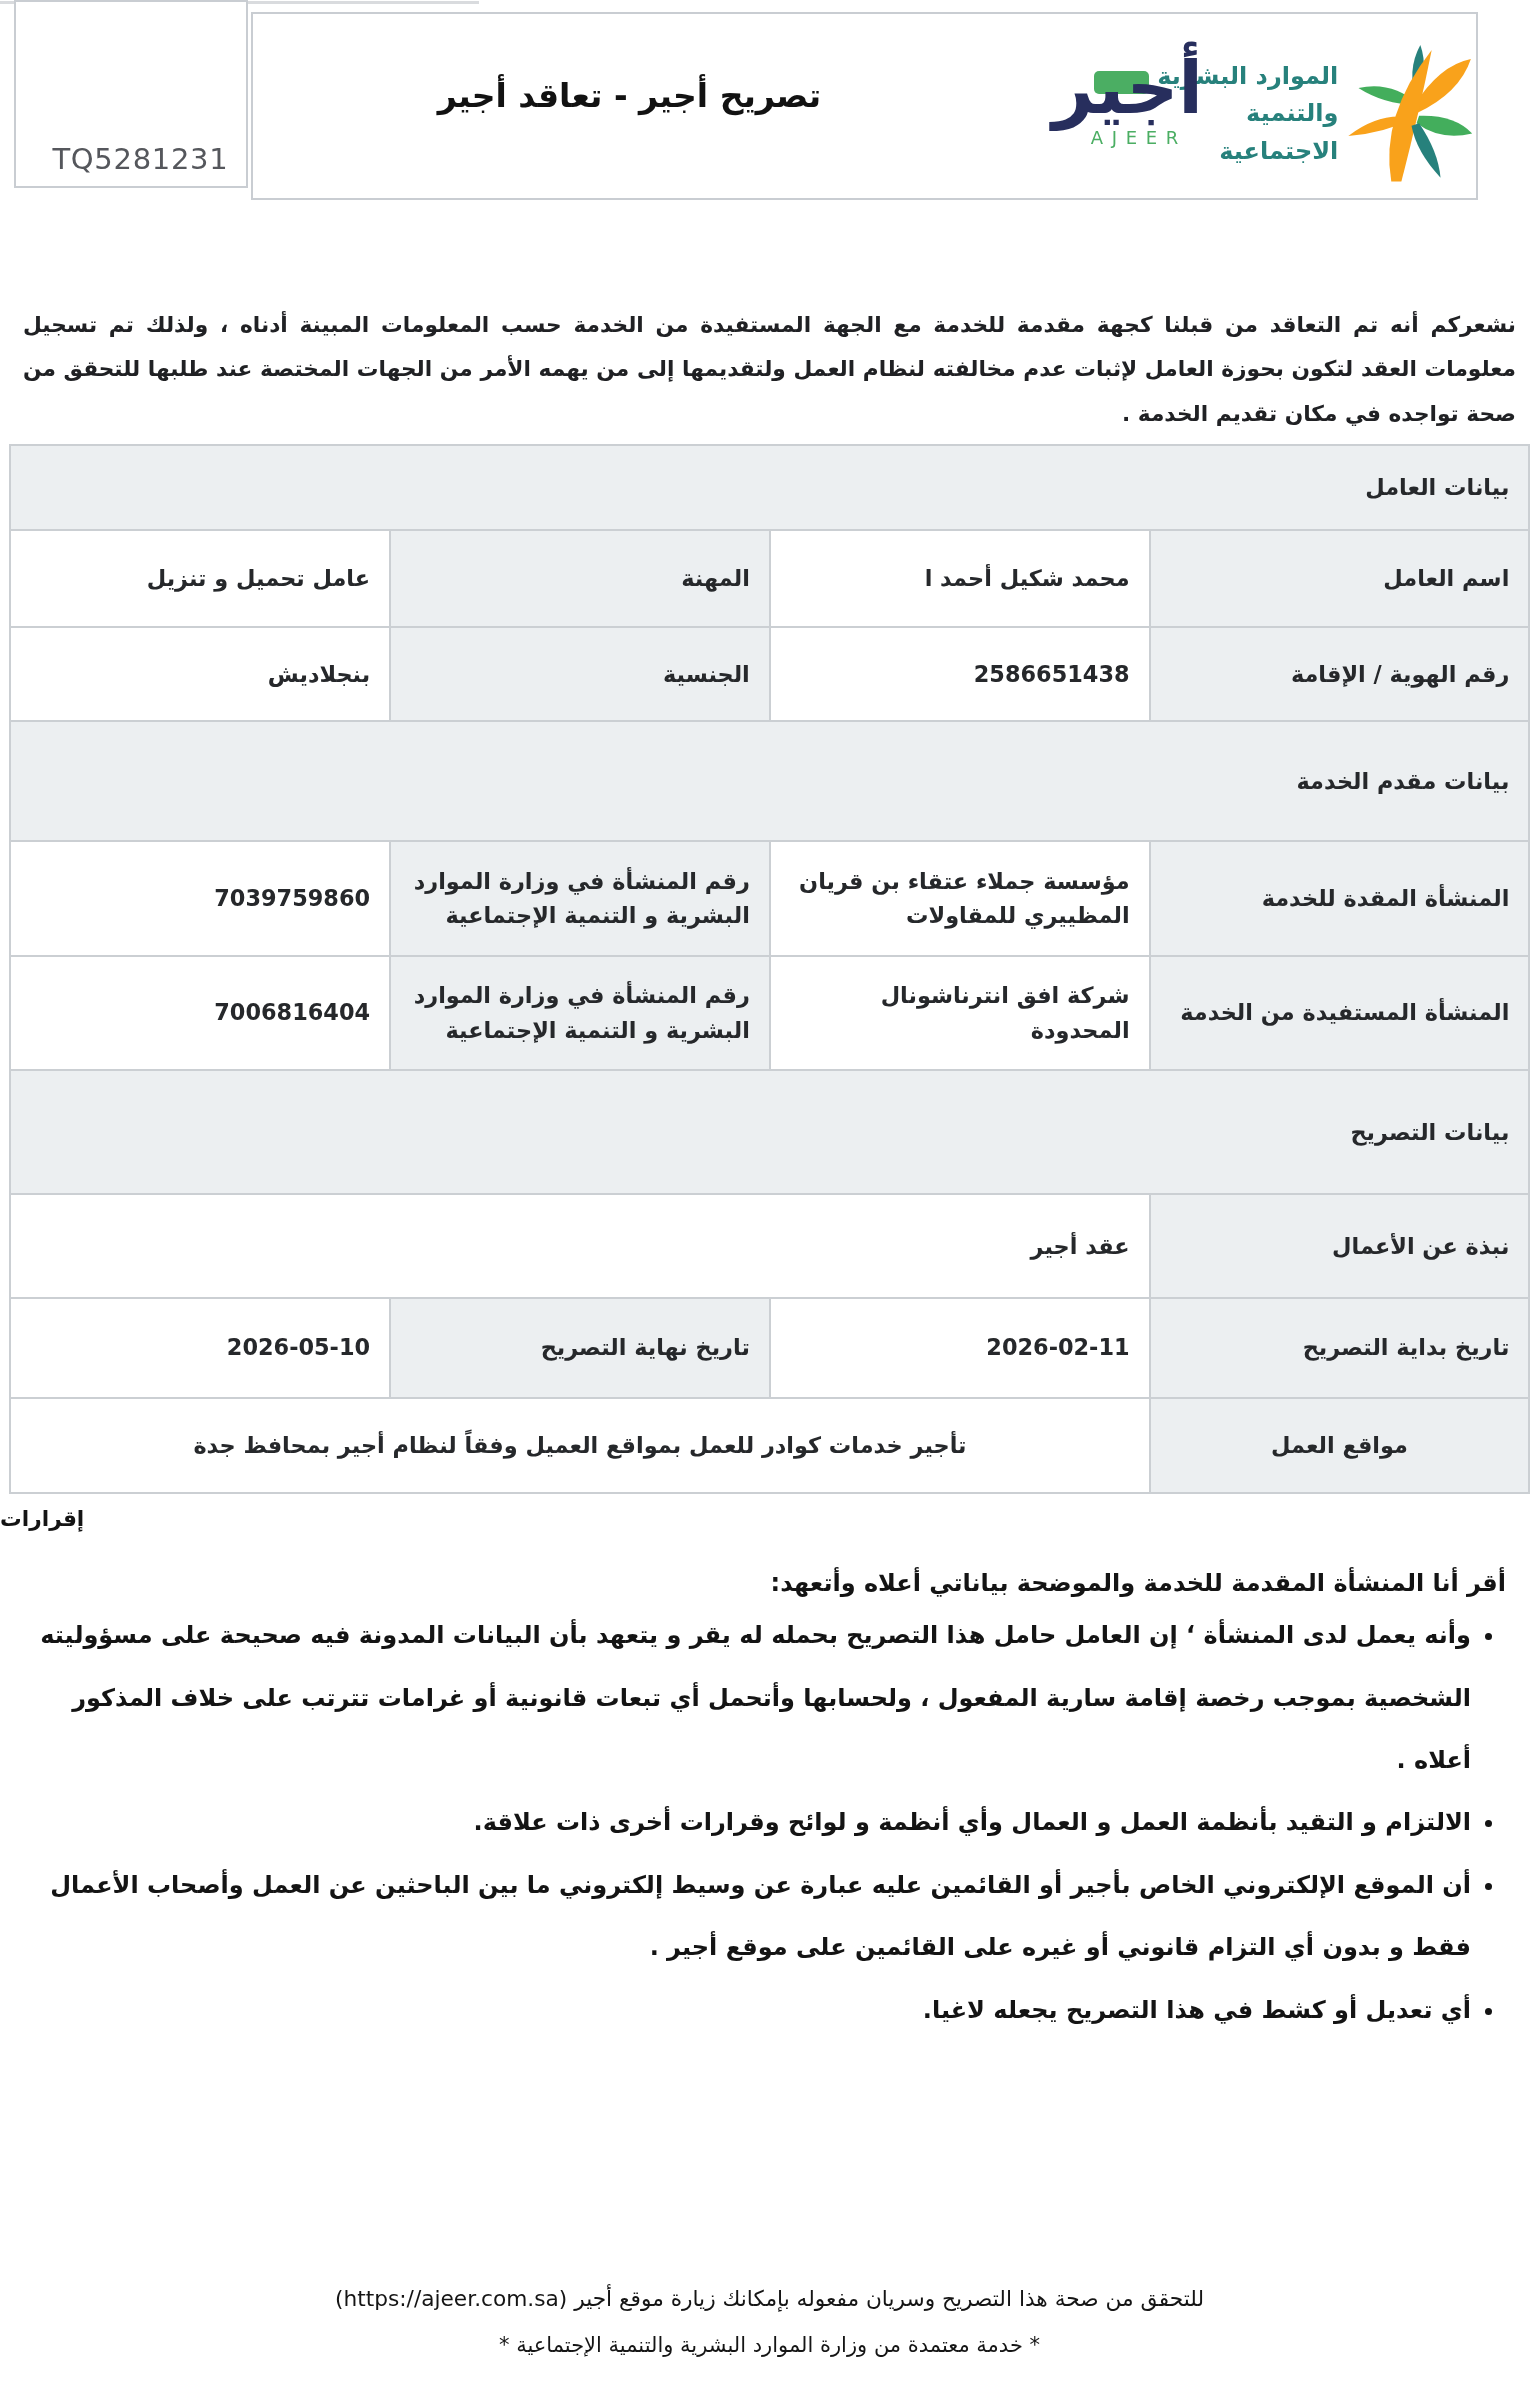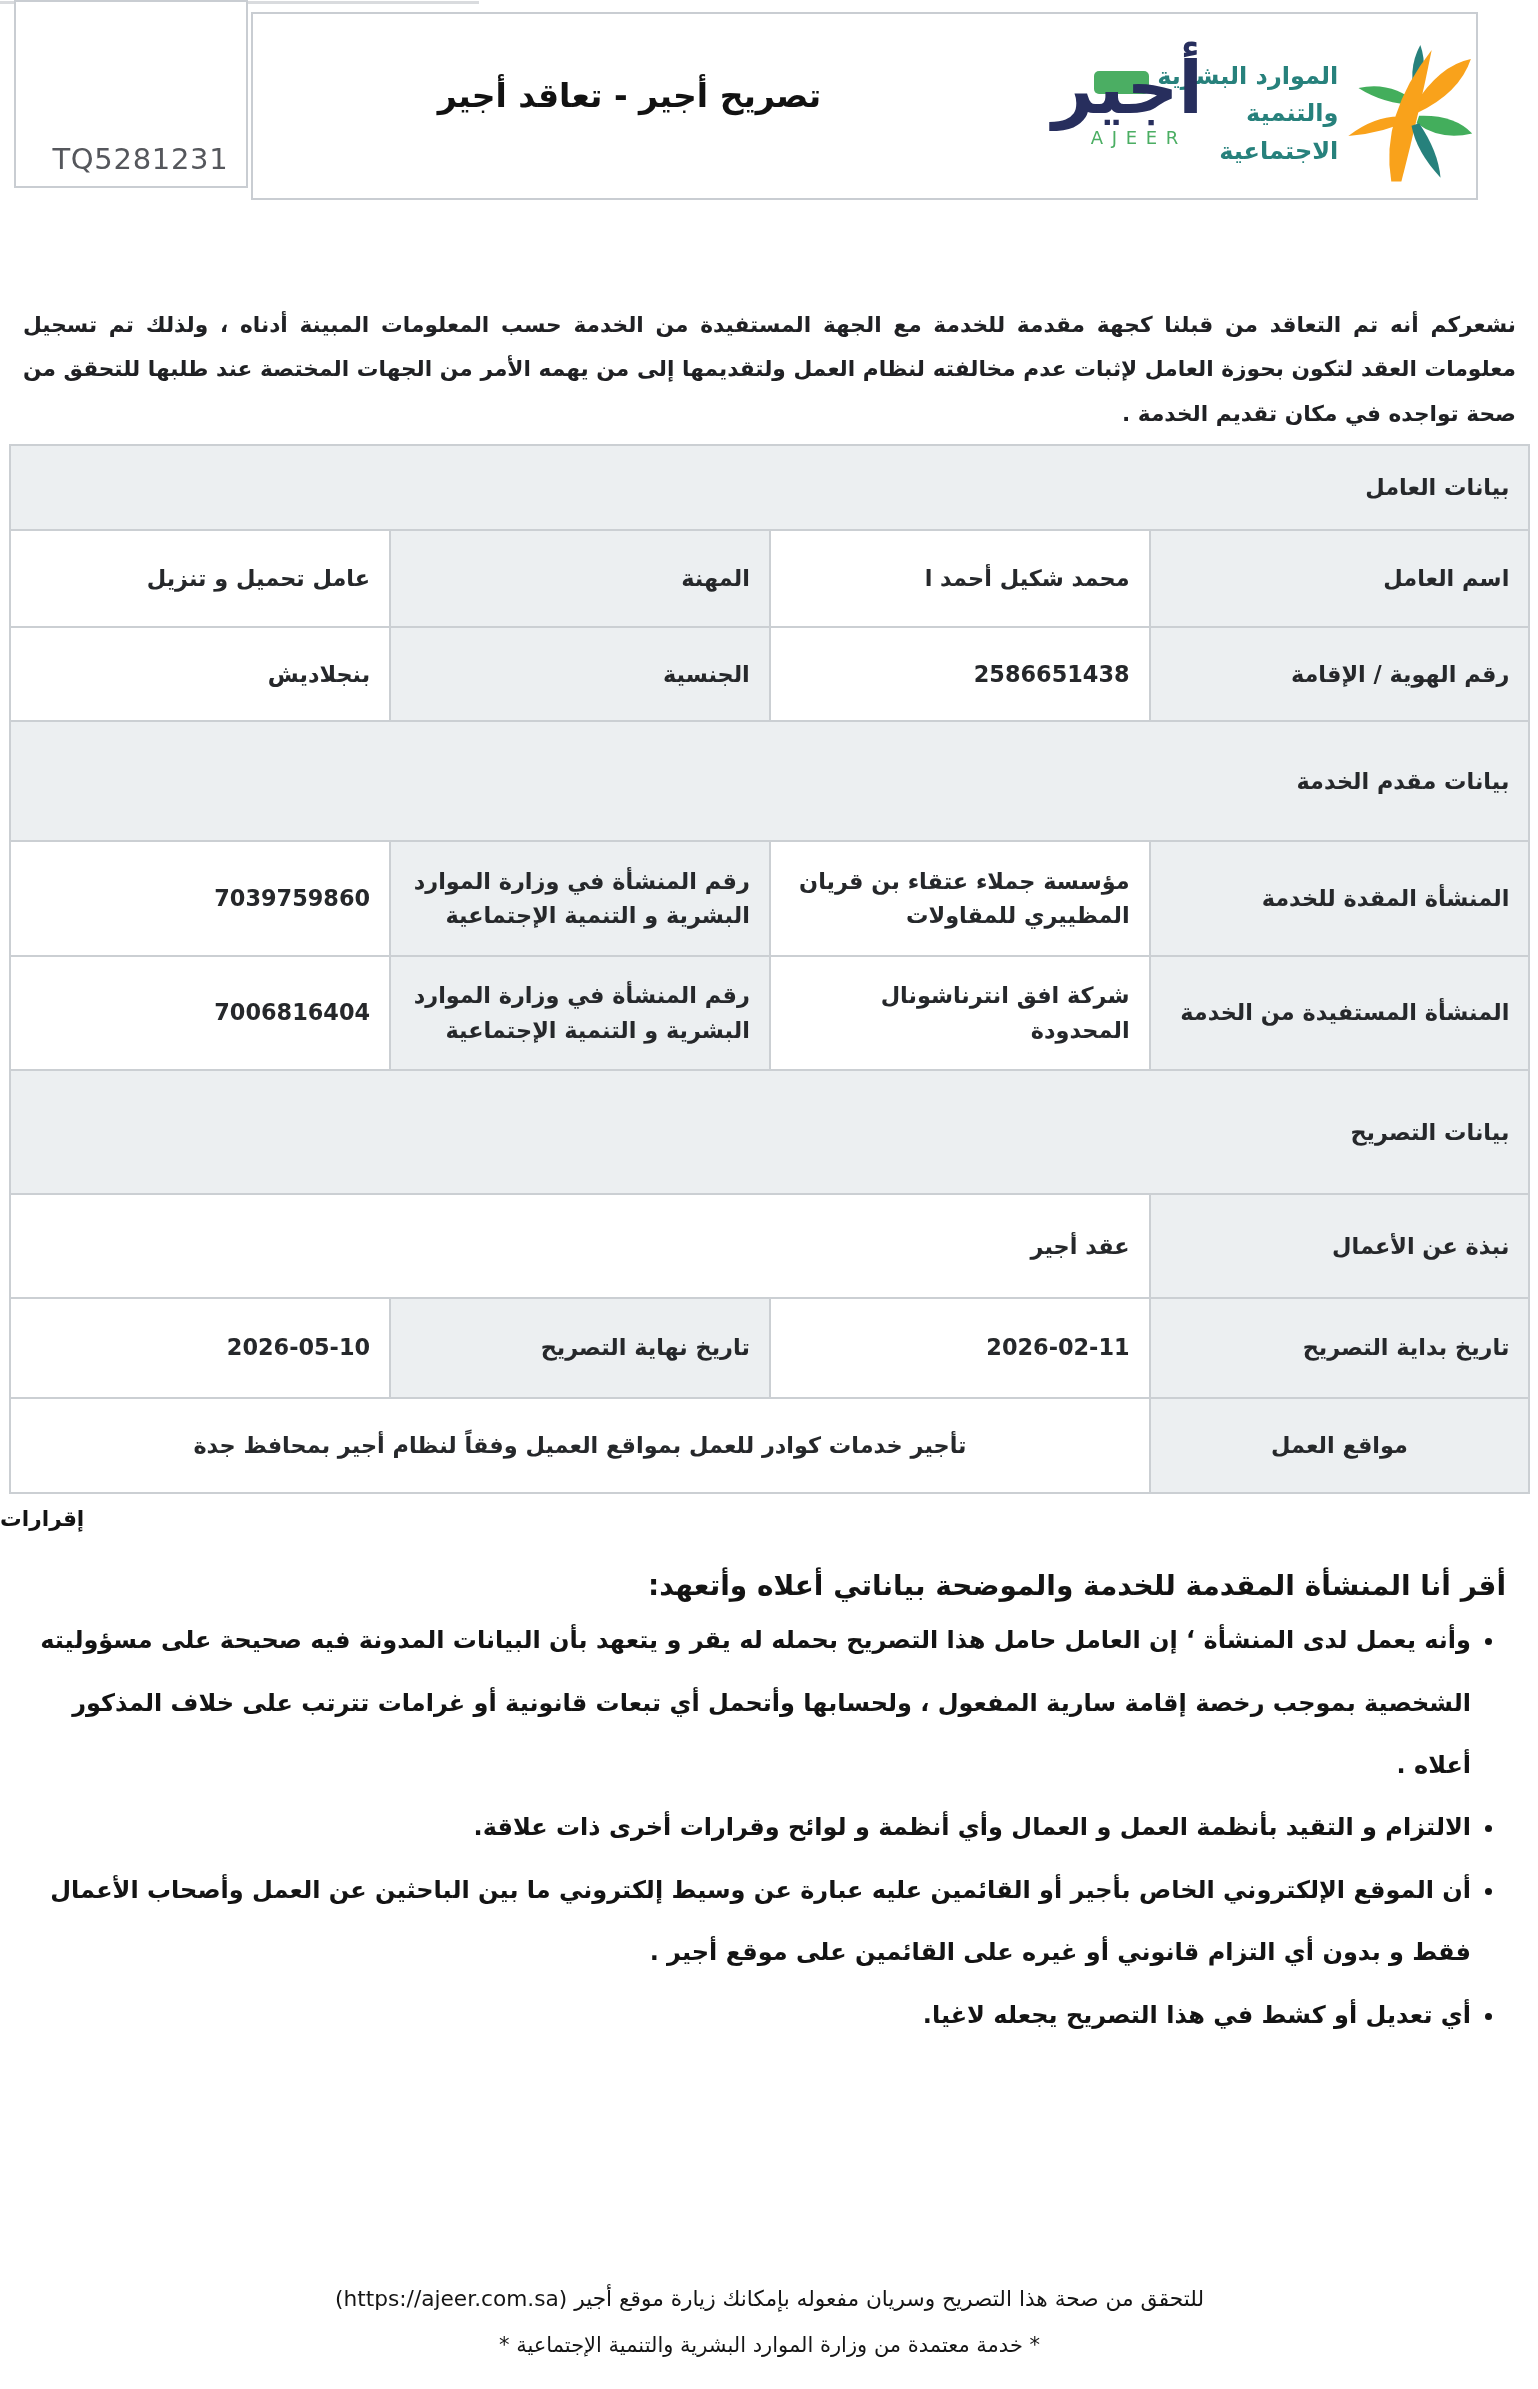--- a/index.html
+++ b/index.html
@@ -43,21 +43,21 @@
   tr.h106 td{height:77px;padding-left:28px;}
   tr.h144 td{height:104px;padding-left:48px;}
   tr.h136 td{height:98px;}
   tr.h150 td{height:108px;}
   tr.h120 td{height:87px;}
   tr.h116 td{height:84px;}
   tr.h110 td{height:79px;text-align:center;}
 
   
   .decl-title{margin-top:11.6px;text-align:left;font-size:21.7px;font-weight:600;color:#141414;}
-  .decl-intro{margin:38px 33px 0 33px;text-align:right;font-size:28px;font-weight:700;color:#141414;}
+  .decl-intro{margin:38px 33px 0 33px;text-align:right;font-size:24px;font-weight:700;color:#141414;}
   ul.decl{margin:7.2px 36px 0 33px;padding:0 32px 0 0;list-style:disc;}
   ul.decl li{font-size:24px;font-weight:700;color:#141414;line-height:2.6;text-align:right;}
 
   
   .footer{position:absolute;left:0;right:0;bottom:32px;text-align:center;color:#151515;}
   .footer .f1{font-size:21.7px;font-weight:500;margin-bottom:21.7px;}
   .footer .f2{font-size:21px;font-weight:400;}
 </style>
 </head>
 <body>

